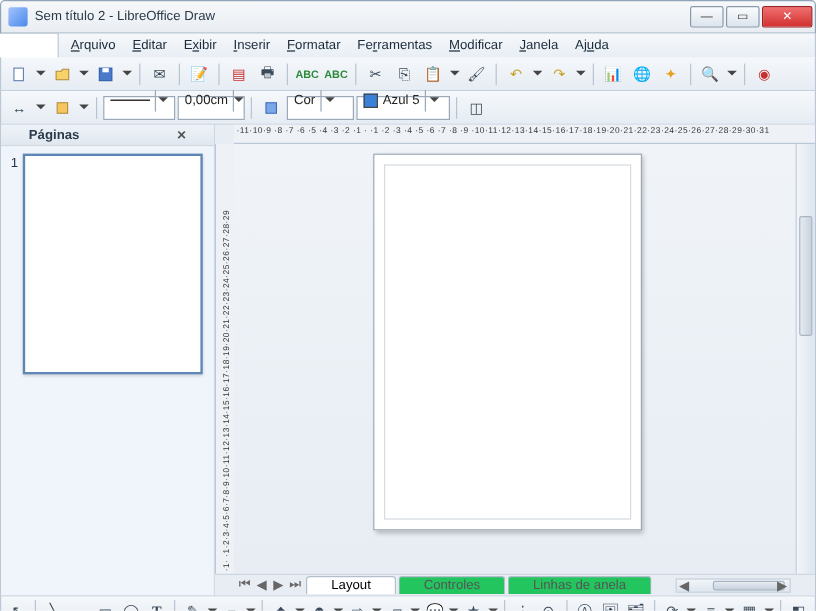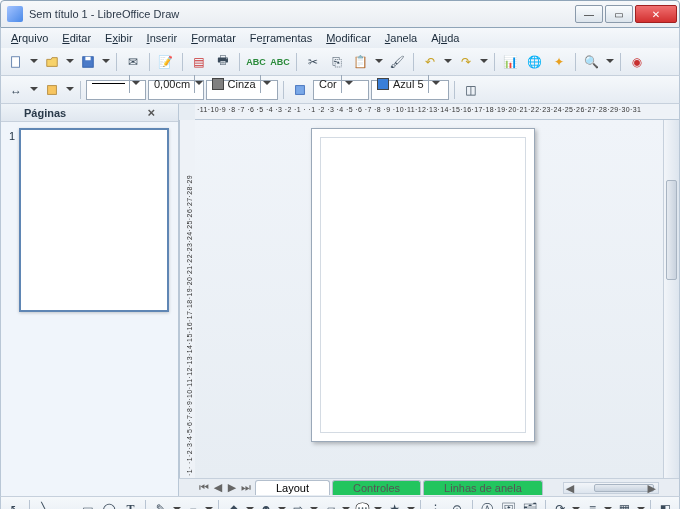--- a/index.html
+++ b/index.html
@@ -7,21 +7,21 @@
 
 
 .titlebar { height:28px; background:linear-gradient(#f6f8fa,#e9edf2); border:1px solid #8fa4b8; display:flex; align-items:center; padding:0 2px 0 6px; border-radius:4px 4px 0 0; }
 .titlebar .app-icon { width:16px; height:16px; margin-right:6px; background:linear-gradient(135deg,#a3c3ff,#4a89e8); border-radius:2px; }
 .titlebar .title { flex:1; color:#2b3848; }
 .winbtns { display:flex; gap:2px; }
 .winbtn { width:28px; height:18px; border:1px solid #8a9aab; border-radius:2px; background:linear-gradient(#fafcfe,#dce4ec); display:flex; align-items:center; justify-content:center; font-size:10px; color:#333; }
 .winbtn.close { background:linear-gradient(#f07070,#d23030); color:#fff; border-color:#a02020; width:42px; }
 
 
-.menubar { height:20px; background:linear-gradient(#f5f8fb,#e8eef4); border-left:1px solid #b9c7d6; border-right:1px solid #b9c7d6; display:flex; align-items:center; padding:0 4px; gap:2px; }
+.menubar { height:20px; background:linear-gradient(#f5f8fb,#e8eef4); border-left:1px solid #b9c7d6; border-right:1px solid #b9c7d6; display:flex; align-items:center; padding:0 4px; gap:2px;margin-left:48px; }
 .menubar span { padding:2px 6px; color:#1a2a3a; cursor:default; }
 .menubar span u { text-decoration:underline; }
 
 
 .toolbar { background:linear-gradient(#f5f8fb,#e6ecf3); border-left:1px solid #b9c7d6; border-right:1px solid #b9c7d6; border-bottom:1px solid #c6d0dc; display:flex; align-items:center; padding:2px 4px; gap:2px; height:28px; }
 .tbtn { width:22px; height:22px; border:1px solid transparent; border-radius:3px; display:flex; align-items:center; justify-content:center; font-size:12px; color:#3a4a5a; }
 .tbtn svg { width:14px; height:14px; }
 .dd { width:10px; height:22px; display:flex; align-items:center; justify-content:center; }
 .dd::after { content:""; border:4px solid transparent; border-top-color:#444; margin-top:3px; }
 .sep { width:1px; height:18px; background:#b8c4d2; margin:0 3px; }
@@ -58,21 +58,21 @@
 .hscroll .thumb2 { position:absolute; left:30px; top:1px; bottom:1px; width:60px; background:linear-gradient(#e6ebf1,#c8d2de); border:1px solid #a8b4c2; border-radius:2px; }
 
 
 .bottombar { height:26px; background:linear-gradient(#f5f8fb,#e6ecf3); border:1px solid #b9c7d6; border-top:1px solid #c6d0dc; display:flex; align-items:center; padding:0 4px; gap:2px; }
 </style>
 </head>
 <body>
 
 <div class="titlebar">
   <div class="app-icon"></div>
-  <div class="title">Sem título 1 - LibreOffice Draw</div>
+  <div class="title">Sem título 2 - LibreOffice Draw</div>
   <div class="winbtns">
     <div class="winbtn">—</div>
     <div class="winbtn">▭</div>
     <div class="winbtn close">✕</div>
   </div>
 </div>
 
 <div class="menubar">
   <span><u>A</u>rquivo</span>
   <span><u>E</u>ditar</span>
@@ -146,25 +146,20 @@
       </svg>
     </div>
     <div class="dd"></div>
   <div class="sep"></div>
   <div class="combo" style="width:60px">
       <div style="width:40px;height:1px;background:#000"></div>
       <div class="caret"></div>
     </div>
   <div class="combo" style="width:56px">
       <span>0,00cm</span>
-      <div class="caret"></div>
-    </div>
-  <div class="combo" style="width:72px">
-      <div class="swatch" style="background:#808080"></div>
-      <span>Cinza</span>
       <div class="caret"></div>
     </div>
   <div class="sep"></div>
   <div class="tbtn">
       <svg viewBox="0 0 16 16">
         <rect x="3" y="3" width="10" height="10" fill="#7aa8e8" stroke="#3a6ab8"></rect>
       </svg>
     </div>
   <div class="combo" style="width:56px">
       <span>Cor</span>

